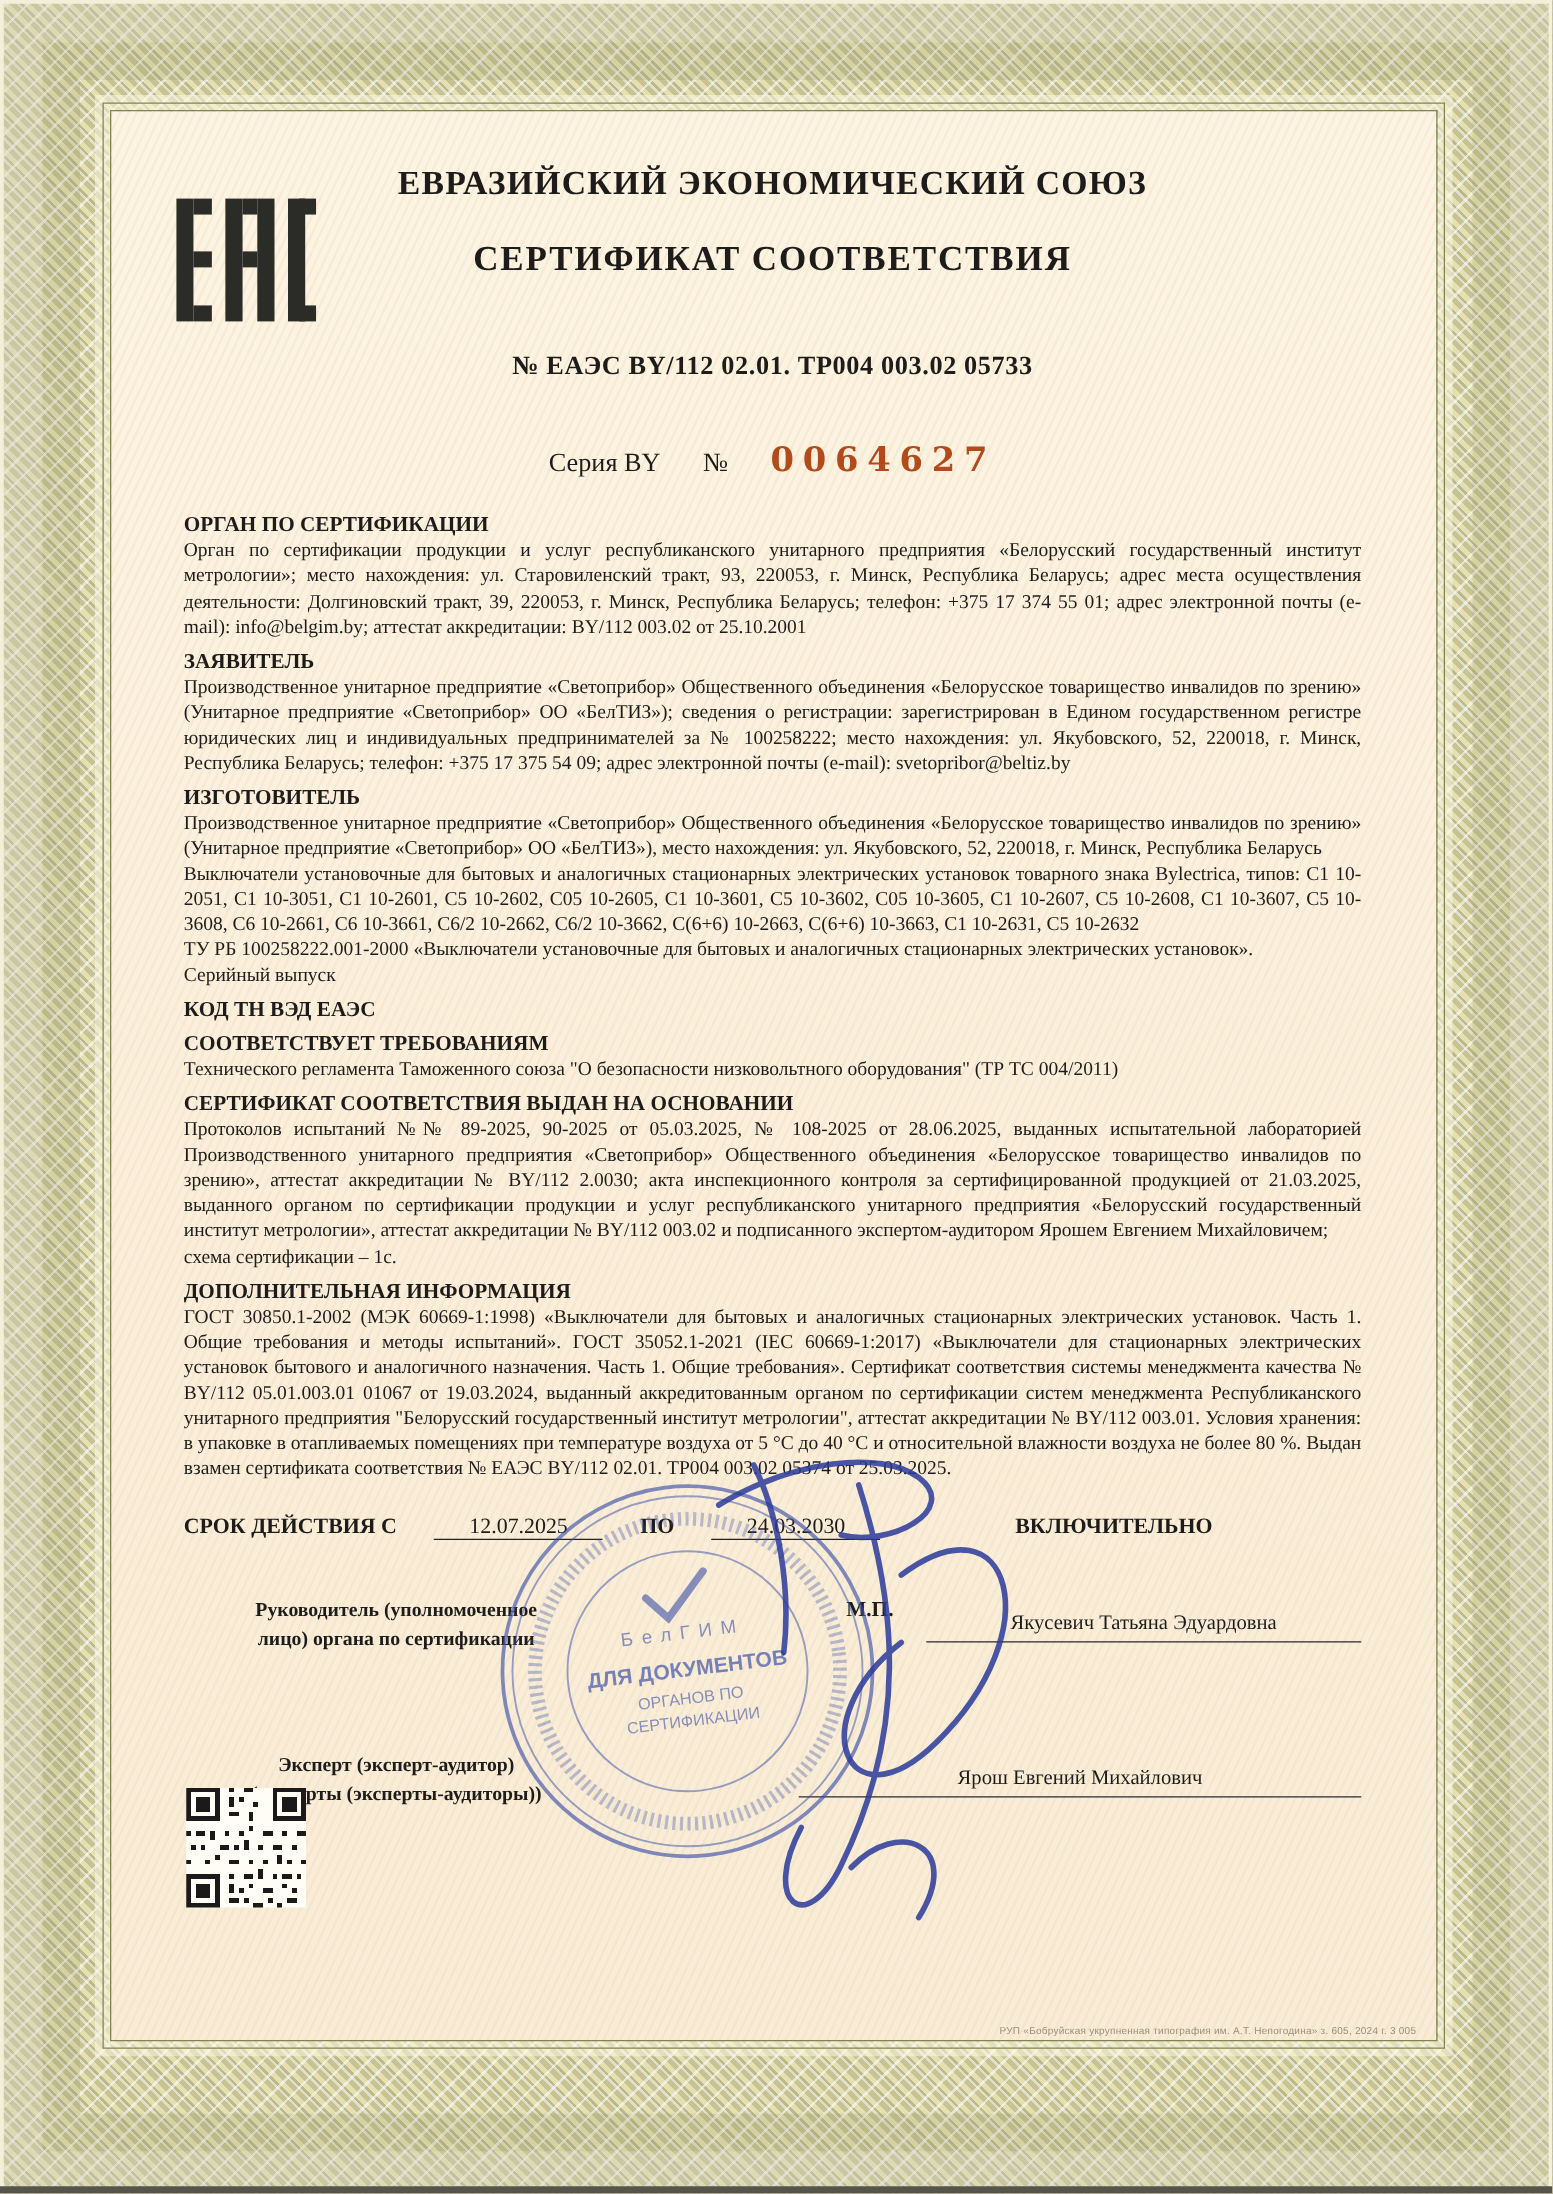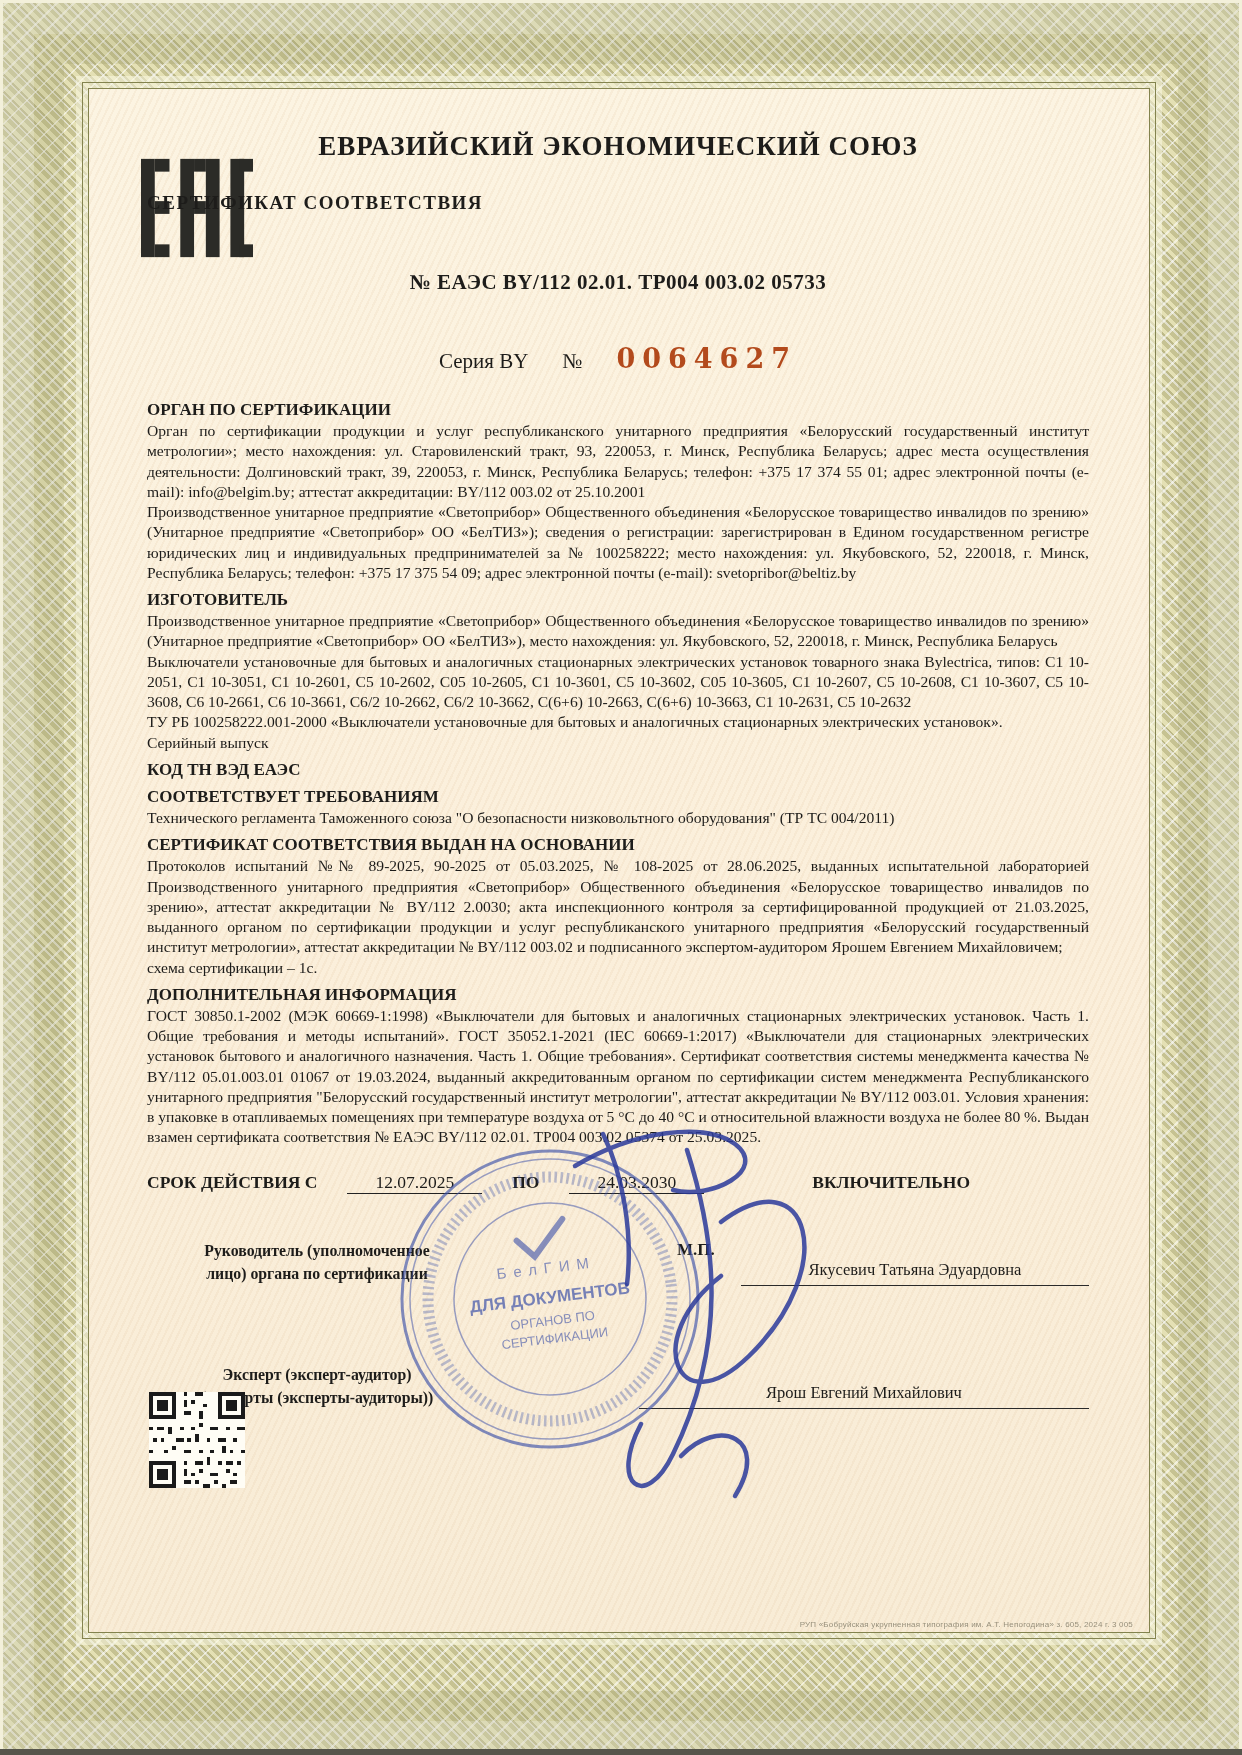--- a/index.html
+++ b/index.html
@@ -20,36 +20,36 @@
     background:
       repeating-linear-gradient(115deg, rgba(221,188,148,.14) 0 2px, rgba(0,0,0,0) 2px 6px),
       linear-gradient(180deg,#fcf4e2 0%,#fbefdb 55%,#f8ecd6 100%);
     border:1.6px solid #83834e; outline:1.6px solid #83834e; outline-offset:5px;
     box-shadow:0 0 0 12px rgba(250,247,225,.55);
   }
   .content{position:absolute;inset:0;padding:26px 60px 0 58px;}
   
   .eac{position:absolute;left:52px;top:60px;width:112px;height:118px;}
   .union-title{text-align:center;font-weight:bold;font-size:27px;letter-spacing:1px;margin-top:16px;}
-  .doc-title{text-align:left;font-weight:bold;font-size:19px;letter-spacing:1.5px;margin-top:30px;}
+  .doc-title{text-align:center;font-weight:bold;font-size:28px;letter-spacing:1.5px;margin-top:30px;}
   .cert-no{text-align:center;font-weight:bold;font-size:21px;margin-top:56px;letter-spacing:.5px;}
   .series-row{display:flex;justify-content:center;align-items:baseline;gap:34px;margin-top:48px;font-size:21px;}
   .serial{font-family:"DejaVu Serif", serif;font-weight:bold;font-size:27px;letter-spacing:7px;color:#b34a1c;}
   
   .body-text{margin-top:26px;}
   .sec-head{font-size:17px;font-weight:bold;margin:7px 0 1px;}
   .sec-body{font-size:15.6px;line-height:1.3;margin:0;text-align:justify;}
   .sec-body.nojust{text-align:left;}
   
   .validity{display:flex;align-items:baseline;margin-top:12px;font-size:17.5px;font-weight:bold;gap:16px;}
   .validity .date{font-weight:normal;border-bottom:1.6px solid #222;padding:0 28px;margin:12px 14px;}
   .validity .incl{margin-left:78px;}
   
   .sig-block{position:relative;margin-top:34px;height:300px;}
-  .sig-row{display:flex;align-items:flex-end;}
+  .sig-row{display:flex;align-items:center;}
   .sig-row.r1{margin-top:22px;}
   .sig-row.r2{margin-top:78px;}
   .role{width:340px;font-weight:bold;font-size:15.8px;text-align:center;white-space:pre-line;line-height:1.45;}
   .mp{font-weight:bold;font-size:17px;margin:0 26px 26px 190px;}
   .namewrap{flex:1;max-width:450px;margin-left:auto;}
   .r2 .namewrap{margin-right:0;}
   .name-line{border-bottom:1.7px solid #2a2a2a;text-align:center;font-size:16.5px;padding:0 6px 5px;}
   .stamp{position:absolute;left:246px;top:-98px;width:314px;height:314px;opacity:.85;transform:rotate(-7deg);}
   .pen{position:absolute;left:258px;top:-126px;width:500px;height:440px;pointer-events:none;}
   .qr{position:absolute;left:2px;top:152px;width:96px;height:96px;}
@@ -89,20 +89,21 @@
         <span>Серия BY</span>
         <span>№</span>
         <span class="serial">0064627</span>
       </div>
 
       <div class="body-text">
 
         <div class="sec-head">ОРГАН ПО СЕРТИФИКАЦИИ</div>
         <p class="sec-body">Орган по сертификации продукции и услуг республиканского унитарного предприятия «Белорусский государственный институт метрологии»; место нахождения: ул. Старовиленский тракт, 93, 220053, г. Минск, Республика Беларусь; адрес места осуществления деятельности: Долгиновский тракт, 39, 220053, г. Минск, Республика Беларусь; телефон: +375 17 374 55 01; адрес электронной почты (e-mail): info@belgim.by; аттестат аккредитации: BY/112 003.02 от 25.10.2001</p>
 
+        <div class="sec-head">ЗАЯВИТЕЛЬ</div>
         <p class="sec-body">Производственное унитарное предприятие «Светоприбор» Общественного объединения «Белорусское товарищество инвалидов по зрению» (Унитарное предприятие «Светоприбор» ОО «БелТИЗ»); сведения о регистрации: зарегистрирован в Едином государственном регистре юридических лиц и индивидуальных предпринимателей за № 100258222; место нахождения: ул. Якубовского, 52, 220018, г. Минск, Республика Беларусь; телефон: +375 17 375 54 09; адрес электронной почты (e-mail): svetopribor@beltiz.by</p>
 
         <div class="sec-head">ИЗГОТОВИТЕЛЬ</div>
         <p class="sec-body">Производственное унитарное предприятие «Светоприбор» Общественного объединения «Белорусское товарищество инвалидов по зрению» (Унитарное предприятие «Светоприбор» ОО «БелТИЗ»), место нахождения: ул. Якубовского, 52, 220018, г. Минск, Республика Беларусь</p>
 
         <p class="sec-body">Выключатели установочные для бытовых и аналогичных стационарных электрических установок товарного знака Bylectrica, типов: С1 10-2051, С1 10-3051, С1 10-2601, С5 10-2602, С05 10-2605, С1 10-3601, С5 10-3602, С05 10-3605, С1 10-2607, С5 10-2608, С1 10-3607, С5 10-3608, С6 10-2661, С6 10-3661, С6/2 10-2662, С6/2 10-3662, С(6+6) 10-2663, С(6+6) 10-3663, С1 10-2631, С5 10-2632</p>
         <p class="sec-body">ТУ РБ 100258222.001-2000 «Выключатели установочные для бытовых и аналогичных стационарных электрических установок».</p>
         <p class="sec-body nojust">Серийный выпуск</p>
 
         <div class="sec-head">КОД ТН ВЭД ЕАЭС</div>

